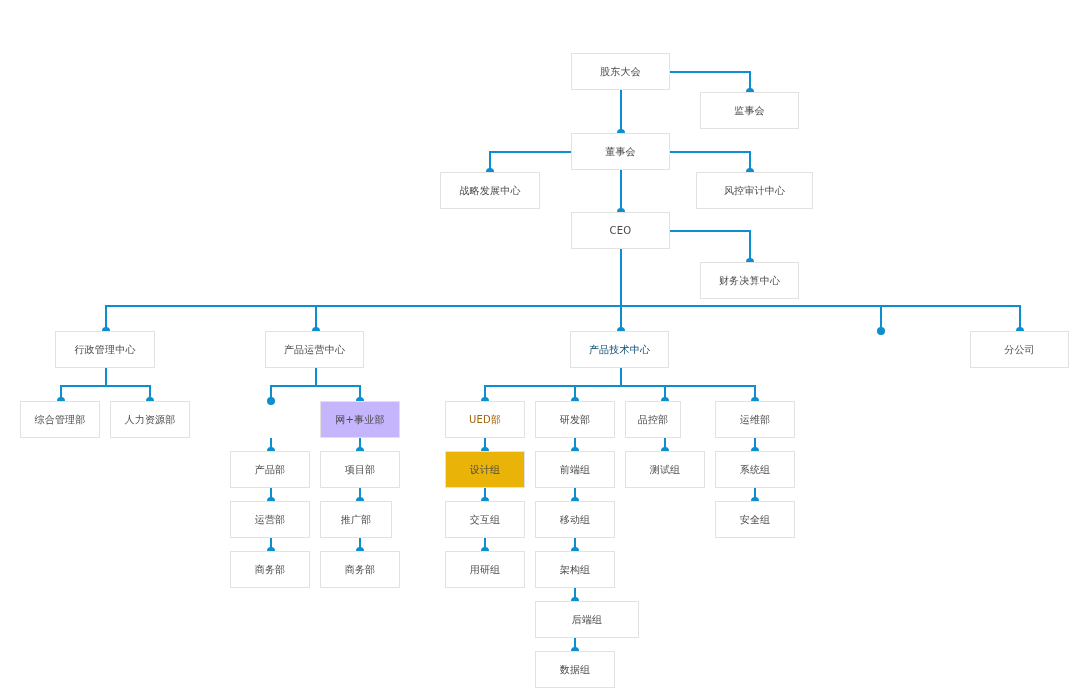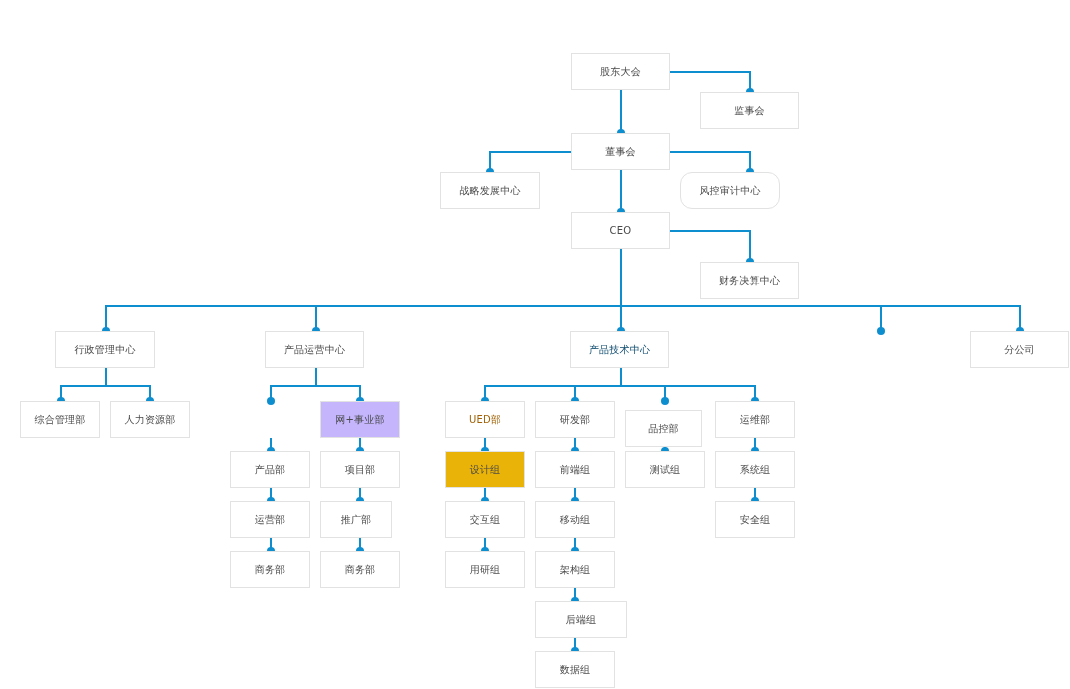--- a/index.html
+++ b/index.html
@@ -129,21 +129,21 @@
     <div class="edge edge-v" style="background: rgb(13, 142, 207); left: 664px; top: 438px; height: 13px;"></div>
     <div class="dot" style="background: rgb(13, 142, 207); left: 661px; top: 447px;"></div>
     <div class="edge edge-v" style="background: rgb(13, 142, 207); left: 754px; top: 438px; height: 13px;"></div>
     <div class="dot" style="background: rgb(13, 142, 207); left: 751px; top: 447px;"></div>
     <div class="edge edge-v" style="background: rgb(13, 142, 207); left: 754px; top: 488px; height: 13px;"></div>
     <div class="dot" style="background: rgb(13, 142, 207); left: 751px; top: 497px;"></div>
     <div class="node" style="left: 571px; top: 53px; width: 99px; height: 37px; border-color: rgb(226, 226, 226); background: rgb(255, 255, 255); color: rgb(74, 74, 74);">股东大会</div>
     <div class="node" style="left: 700px; top: 92px; width: 99px; height: 37px; border-color: rgb(226, 226, 226); background: rgb(255, 255, 255); color: rgb(74, 74, 74);">监事会</div>
     <div class="node" style="left: 571px; top: 133px; width: 99px; height: 37px; border-color: rgb(226, 226, 226); background: rgb(255, 255, 255); color: rgb(74, 74, 74);">董事会</div>
     <div class="node" style="left: 440px; top: 172px; width: 100px; height: 37px; border-color: rgb(226, 226, 226); background: rgb(255, 255, 255); color: rgb(74, 74, 74);">战略发展中心</div>
-    <div class="node" style="left: 680px; top: 172px; width: 100px; height: 37px; border-color: rgb(226, 226, 226); background: rgb(255, 255, 255); color: rgb(74, 74, 74); border-radius: 12px;">风控审计中心</div>
+    <div class="node" style="left: 696px; top: 172px; width: 117px; height: 37px; border-color: rgb(226, 226, 226); background: rgb(255, 255, 255); color: rgb(74, 74, 74);">风控审计中心</div>
     <div class="node" style="left: 571px; top: 212px; width: 99px; height: 37px; border-color: rgb(226, 226, 226); background: rgb(255, 255, 255); color: rgb(74, 74, 74);">CEO</div>
     <div class="node" style="left: 700px; top: 262px; width: 99px; height: 37px; border-color: rgb(226, 226, 226); background: rgb(255, 255, 255); color: rgb(74, 74, 74);">财务决算中心</div>
     <div class="node" style="left: 55px; top: 331px; width: 100px; height: 37px; border-color: rgb(226, 226, 226); background: rgb(255, 255, 255); color: rgb(74, 74, 74);">行政管理中心</div>
     <div class="node" style="left: 265px; top: 331px; width: 99px; height: 37px; border-color: rgb(226, 226, 226); background: rgb(255, 255, 255); color: rgb(74, 74, 74);">产品运营中心</div>
     <div class="node" style="left: 570px; top: 331px; width: 99px; height: 37px; border-color: rgb(226, 226, 226); background: rgb(255, 255, 255); color: #0c4a6e;">产品技术中心</div>
     <div class="node" style="left: 970px; top: 331px; width: 99px; height: 37px; border-color: rgb(226, 226, 226); background: rgb(255, 255, 255); color: rgb(74, 74, 74);">分公司</div>
     <div class="node" style="left: 20px; top: 401px; width: 80px; height: 37px; border-color: rgb(226, 226, 226); background: rgb(255, 255, 255); color: rgb(74, 74, 74);">综合管理部</div>
     <div class="node" style="left: 110px; top: 401px; width: 80px; height: 37px; border-color: rgb(226, 226, 226); background: rgb(255, 255, 255); color: rgb(74, 74, 74);">人力资源部</div>
     <div class="node" style="left: 230px; top: 451px; width: 80px; height: 37px; border-color: rgb(226, 226, 226); background: rgb(255, 255, 255); color: rgb(74, 74, 74);">产品部</div>
     <div class="node" style="left: 230px; top: 501px; width: 80px; height: 37px; border-color: rgb(226, 226, 226); background: rgb(255, 255, 255); color: rgb(74, 74, 74);">运营部</div>
@@ -153,20 +153,20 @@
     <div class="node" style="left: 320px; top: 501px; width: 72px; height: 37px; border-color: rgb(226, 226, 226); background: rgb(255, 255, 255); color: rgb(74, 74, 74);">推广部</div>
     <div class="node" style="left: 320px; top: 551px; width: 80px; height: 37px; border-color: rgb(226, 226, 226); background: rgb(255, 255, 255); color: rgb(74, 74, 74);">商务部</div>
     <div class="node" style="left: 445px; top: 401px; width: 80px; height: 37px; border-color: rgb(226, 226, 226); background: rgb(255, 255, 255); color: #a16207;">UED部</div>
     <div class="node" style="left: 445px; top: 451px; width: 80px; height: 37px; border-color: rgb(226, 226, 226); background: #eab308; color: rgb(74, 74, 74);">设计组</div>
     <div class="node" style="left: 445px; top: 501px; width: 80px; height: 37px; border-color: rgb(226, 226, 226); background: rgb(255, 255, 255); color: rgb(74, 74, 74);">交互组</div>
     <div class="node" style="left: 445px; top: 551px; width: 80px; height: 37px; border-color: rgb(226, 226, 226); background: rgb(255, 255, 255); color: rgb(74, 74, 74);">用研组</div>
     <div class="node" style="left: 535px; top: 401px; width: 80px; height: 37px; border-color: rgb(226, 226, 226); background: rgb(255, 255, 255); color: rgb(74, 74, 74);">研发部</div>
     <div class="node" style="left: 535px; top: 451px; width: 80px; height: 37px; border-color: rgb(226, 226, 226); background: rgb(255, 255, 255); color: rgb(74, 74, 74);">前端组</div>
     <div class="node" style="left: 535px; top: 501px; width: 80px; height: 37px; border-color: rgb(226, 226, 226); background: rgb(255, 255, 255); color: rgb(74, 74, 74);">移动组</div>
     <div class="node" style="left: 535px; top: 551px; width: 80px; height: 37px; border-color: rgb(226, 226, 226); background: rgb(255, 255, 255); color: rgb(74, 74, 74);">架构组</div>
-    <div class="node" style="left: 535px; top: 601px; width: 92px; height: 37px; border-color: rgb(226, 226, 226); background: rgb(255, 255, 255); color: rgb(74, 74, 74);">后端组</div>
+    <div class="node" style="left: 535px; top: 601px; width: 104px; height: 37px; border-color: rgb(226, 226, 226); background: rgb(255, 255, 255); color: rgb(74, 74, 74);">后端组</div>
     <div class="node" style="left: 535px; top: 651px; width: 80px; height: 37px; border-color: rgb(226, 226, 226); background: rgb(255, 255, 255); color: rgb(74, 74, 74);">数据组</div>
-    <div class="node" style="left: 625px; top: 401px; width: 77px; height: 37px; border-color: rgb(226, 226, 226); background: rgb(255, 255, 255); color: rgb(74, 74, 74); margin-top: 9px;">品控部</div>
+    <div class="node" style="left: 625px; top: 401px; width: 56px; height: 37px; border-color: rgb(226, 226, 226); background: rgb(255, 255, 255); color: rgb(74, 74, 74);">品控部</div>
     <div class="node" style="left: 625px; top: 451px; width: 80px; height: 37px; border-color: rgb(226, 226, 226); background: rgb(255, 255, 255); color: rgb(74, 74, 74);">测试组</div>
     <div class="node" style="left: 715px; top: 401px; width: 80px; height: 37px; border-color: rgb(226, 226, 226); background: rgb(255, 255, 255); color: rgb(74, 74, 74);">运维部</div>
     <div class="node" style="left: 715px; top: 451px; width: 80px; height: 37px; border-color: rgb(226, 226, 226); background: rgb(255, 255, 255); color: rgb(74, 74, 74);">系统组</div>
     <div class="node" style="left: 715px; top: 501px; width: 80px; height: 37px; border-color: rgb(226, 226, 226); background: rgb(255, 255, 255); color: rgb(74, 74, 74);">安全组</div>
   </div>
 
 </body></html>

